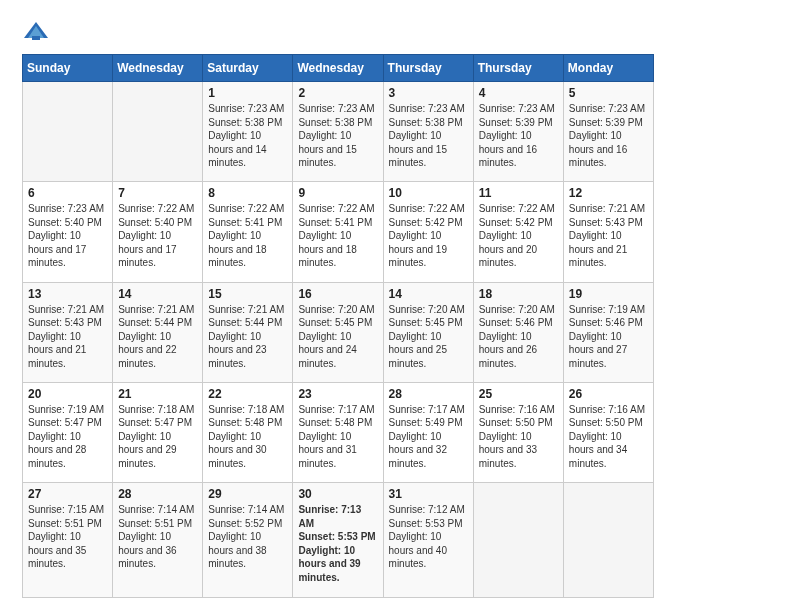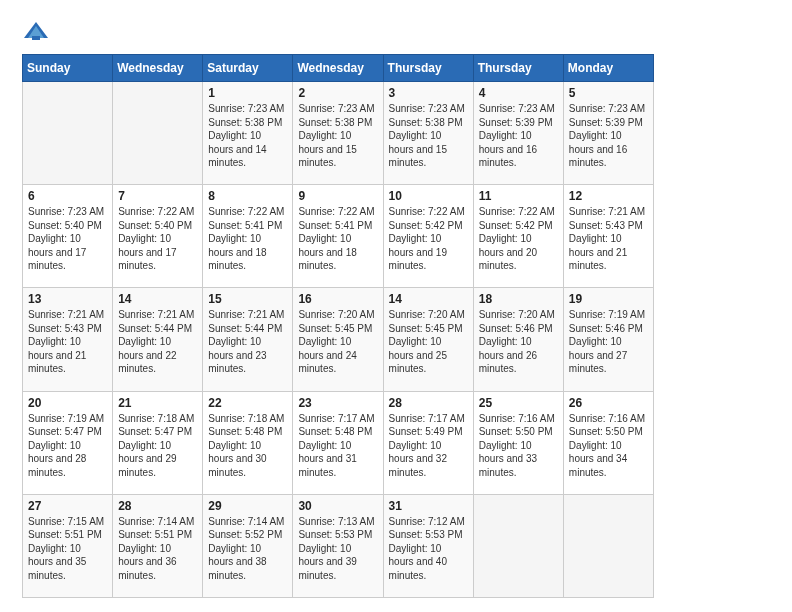--- a/index.html
+++ b/index.html
@@ -322,21 +322,21 @@
 Daylight: 10 hours and 36 minutes.</div>
           </td>
           <td>
             <span class="day-number">29</span>
             <div class="day-info" style="white-space: pre-line;">Sunrise: 7:14 AM
 Sunset: 5:52 PM
 Daylight: 10 hours and 38 minutes.</div>
           </td>
           <td>
             <span class="day-number">30</span>
-            <div class="day-info" style="white-space: pre-line;">Sunrise: 7:13 AM
+            <div class="day-info" style="white-space: pre-line; font-weight: bold;">Sunrise: 7:13 AM
 Sunset: 5:53 PM
 Daylight: 10 hours and 39 minutes.</div>
           </td>
           <td>
             <span class="day-number">31</span>
             <div class="day-info" style="white-space: pre-line;">Sunrise: 7:12 AM
 Sunset: 5:53 PM
 Daylight: 10 hours and 40 minutes.</div>
           </td>
           <td class="empty-cell"></td>

